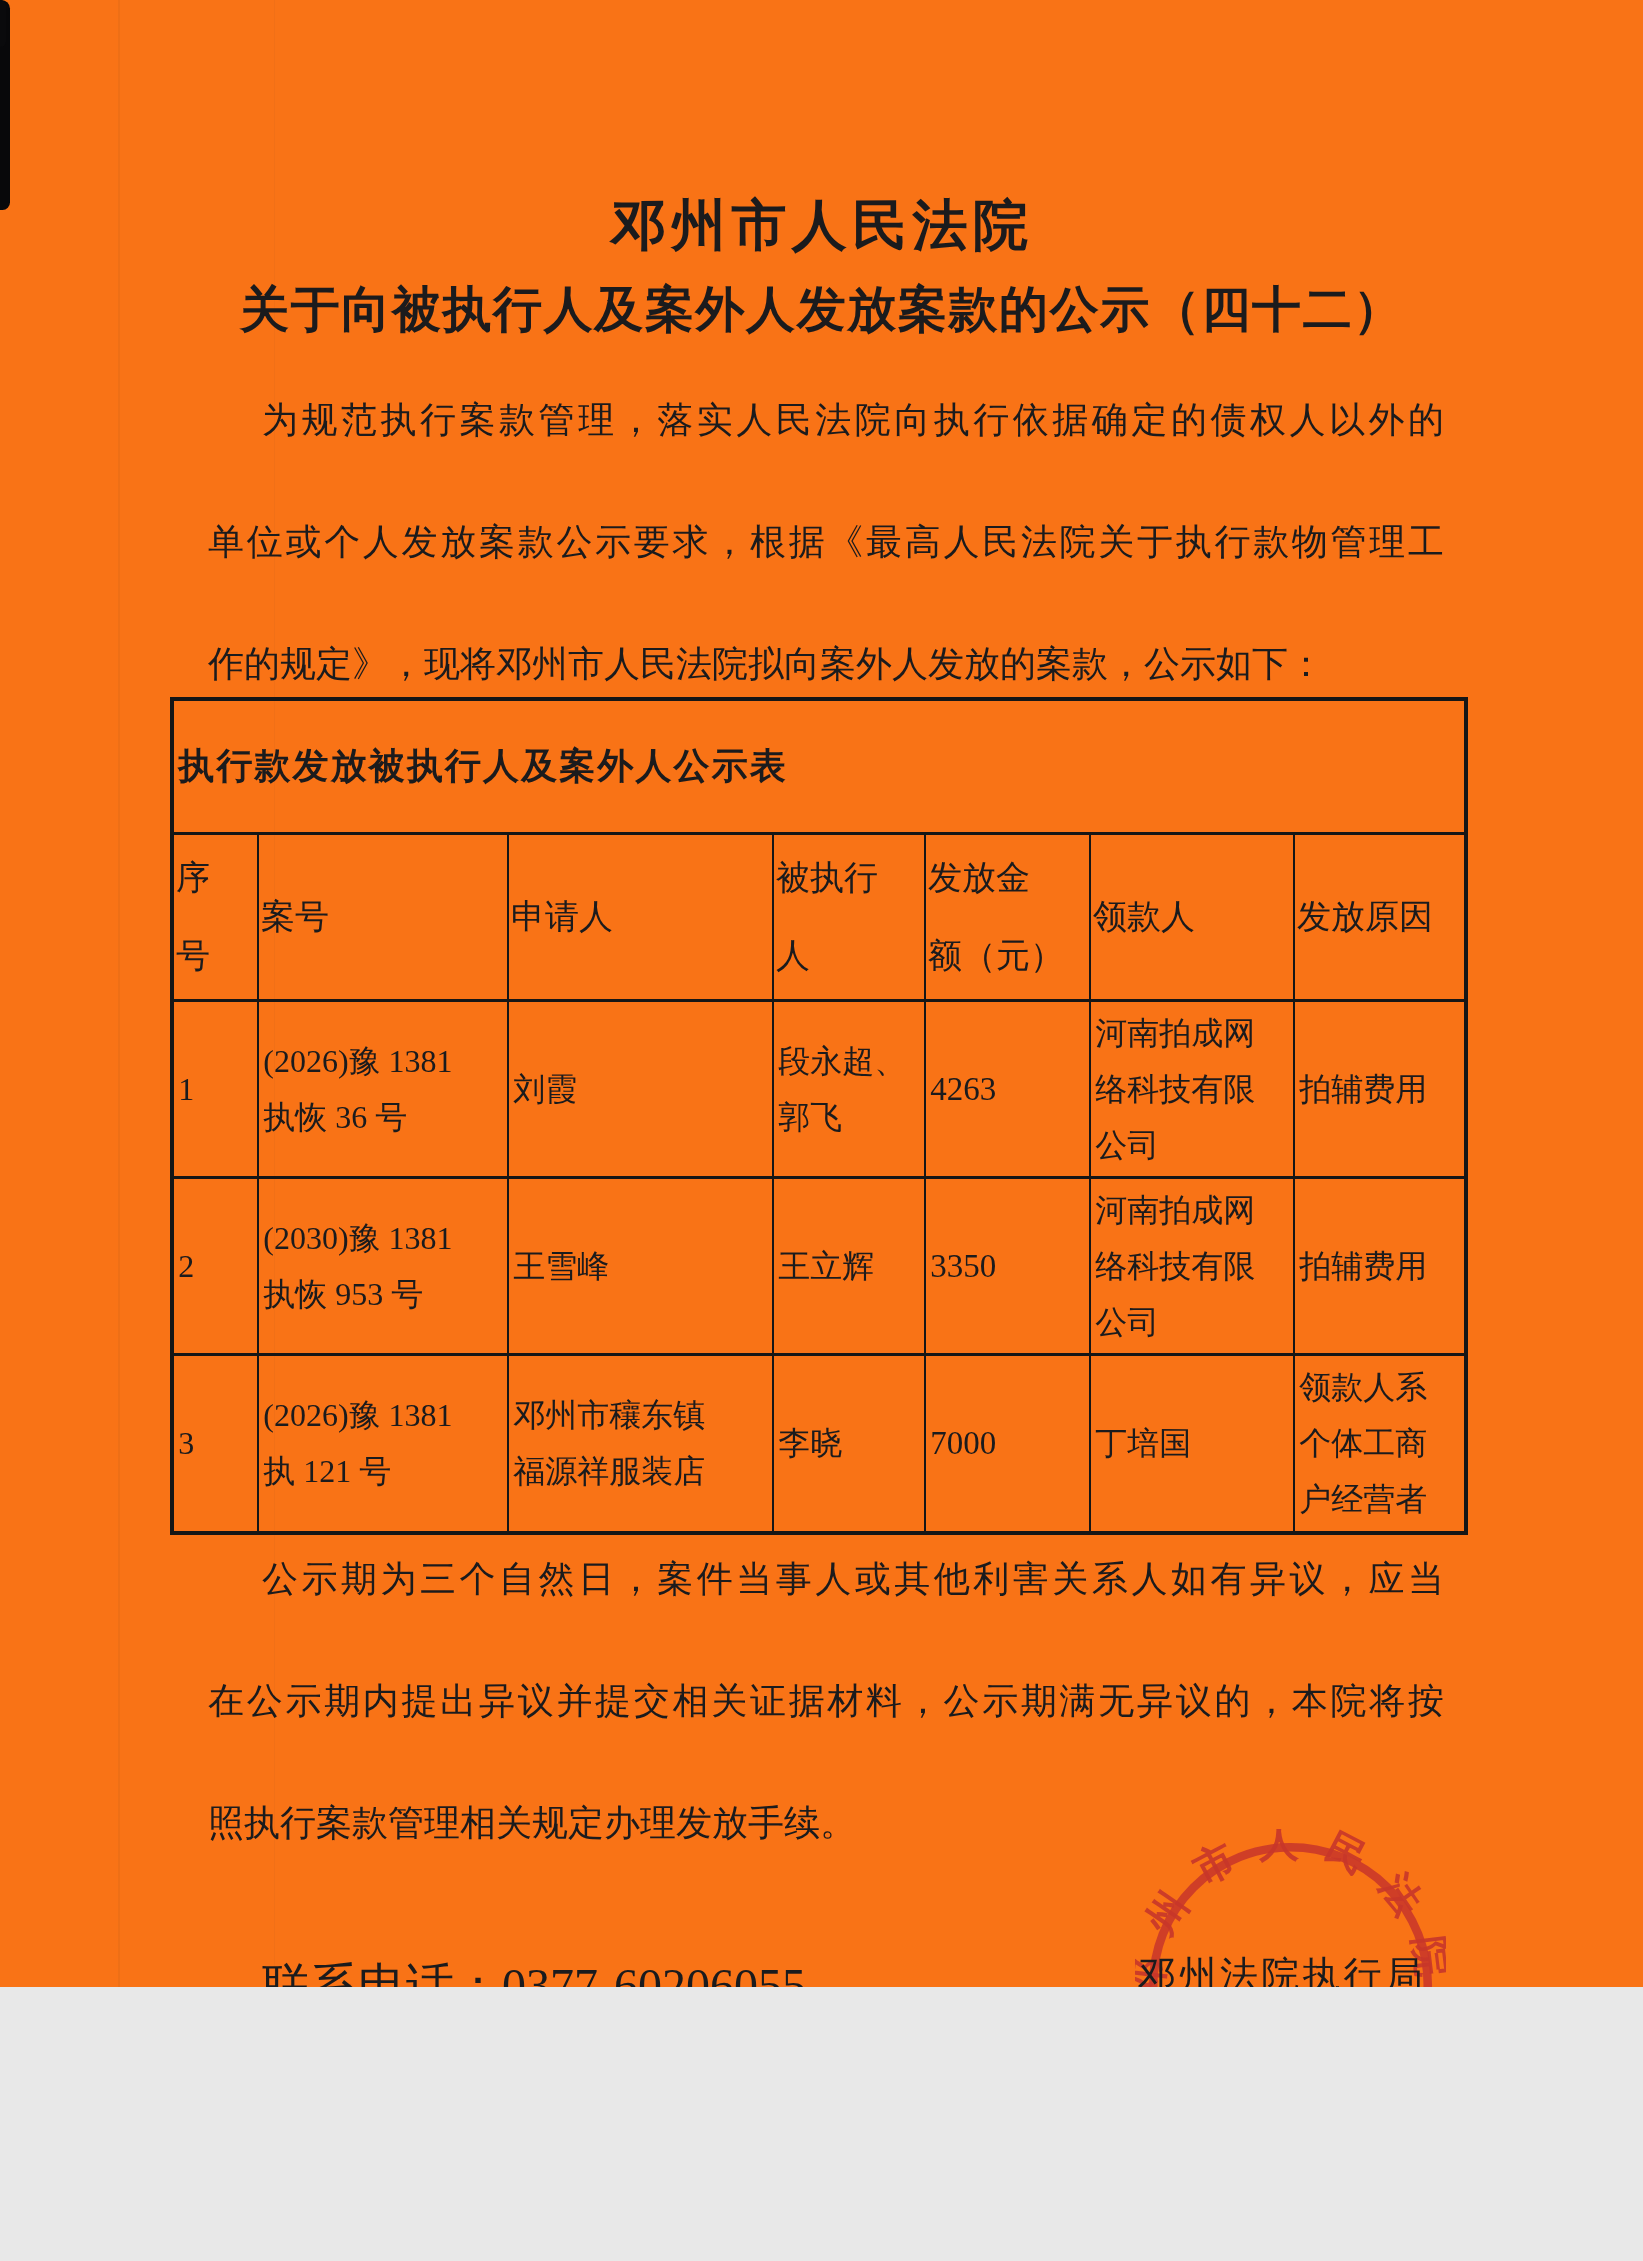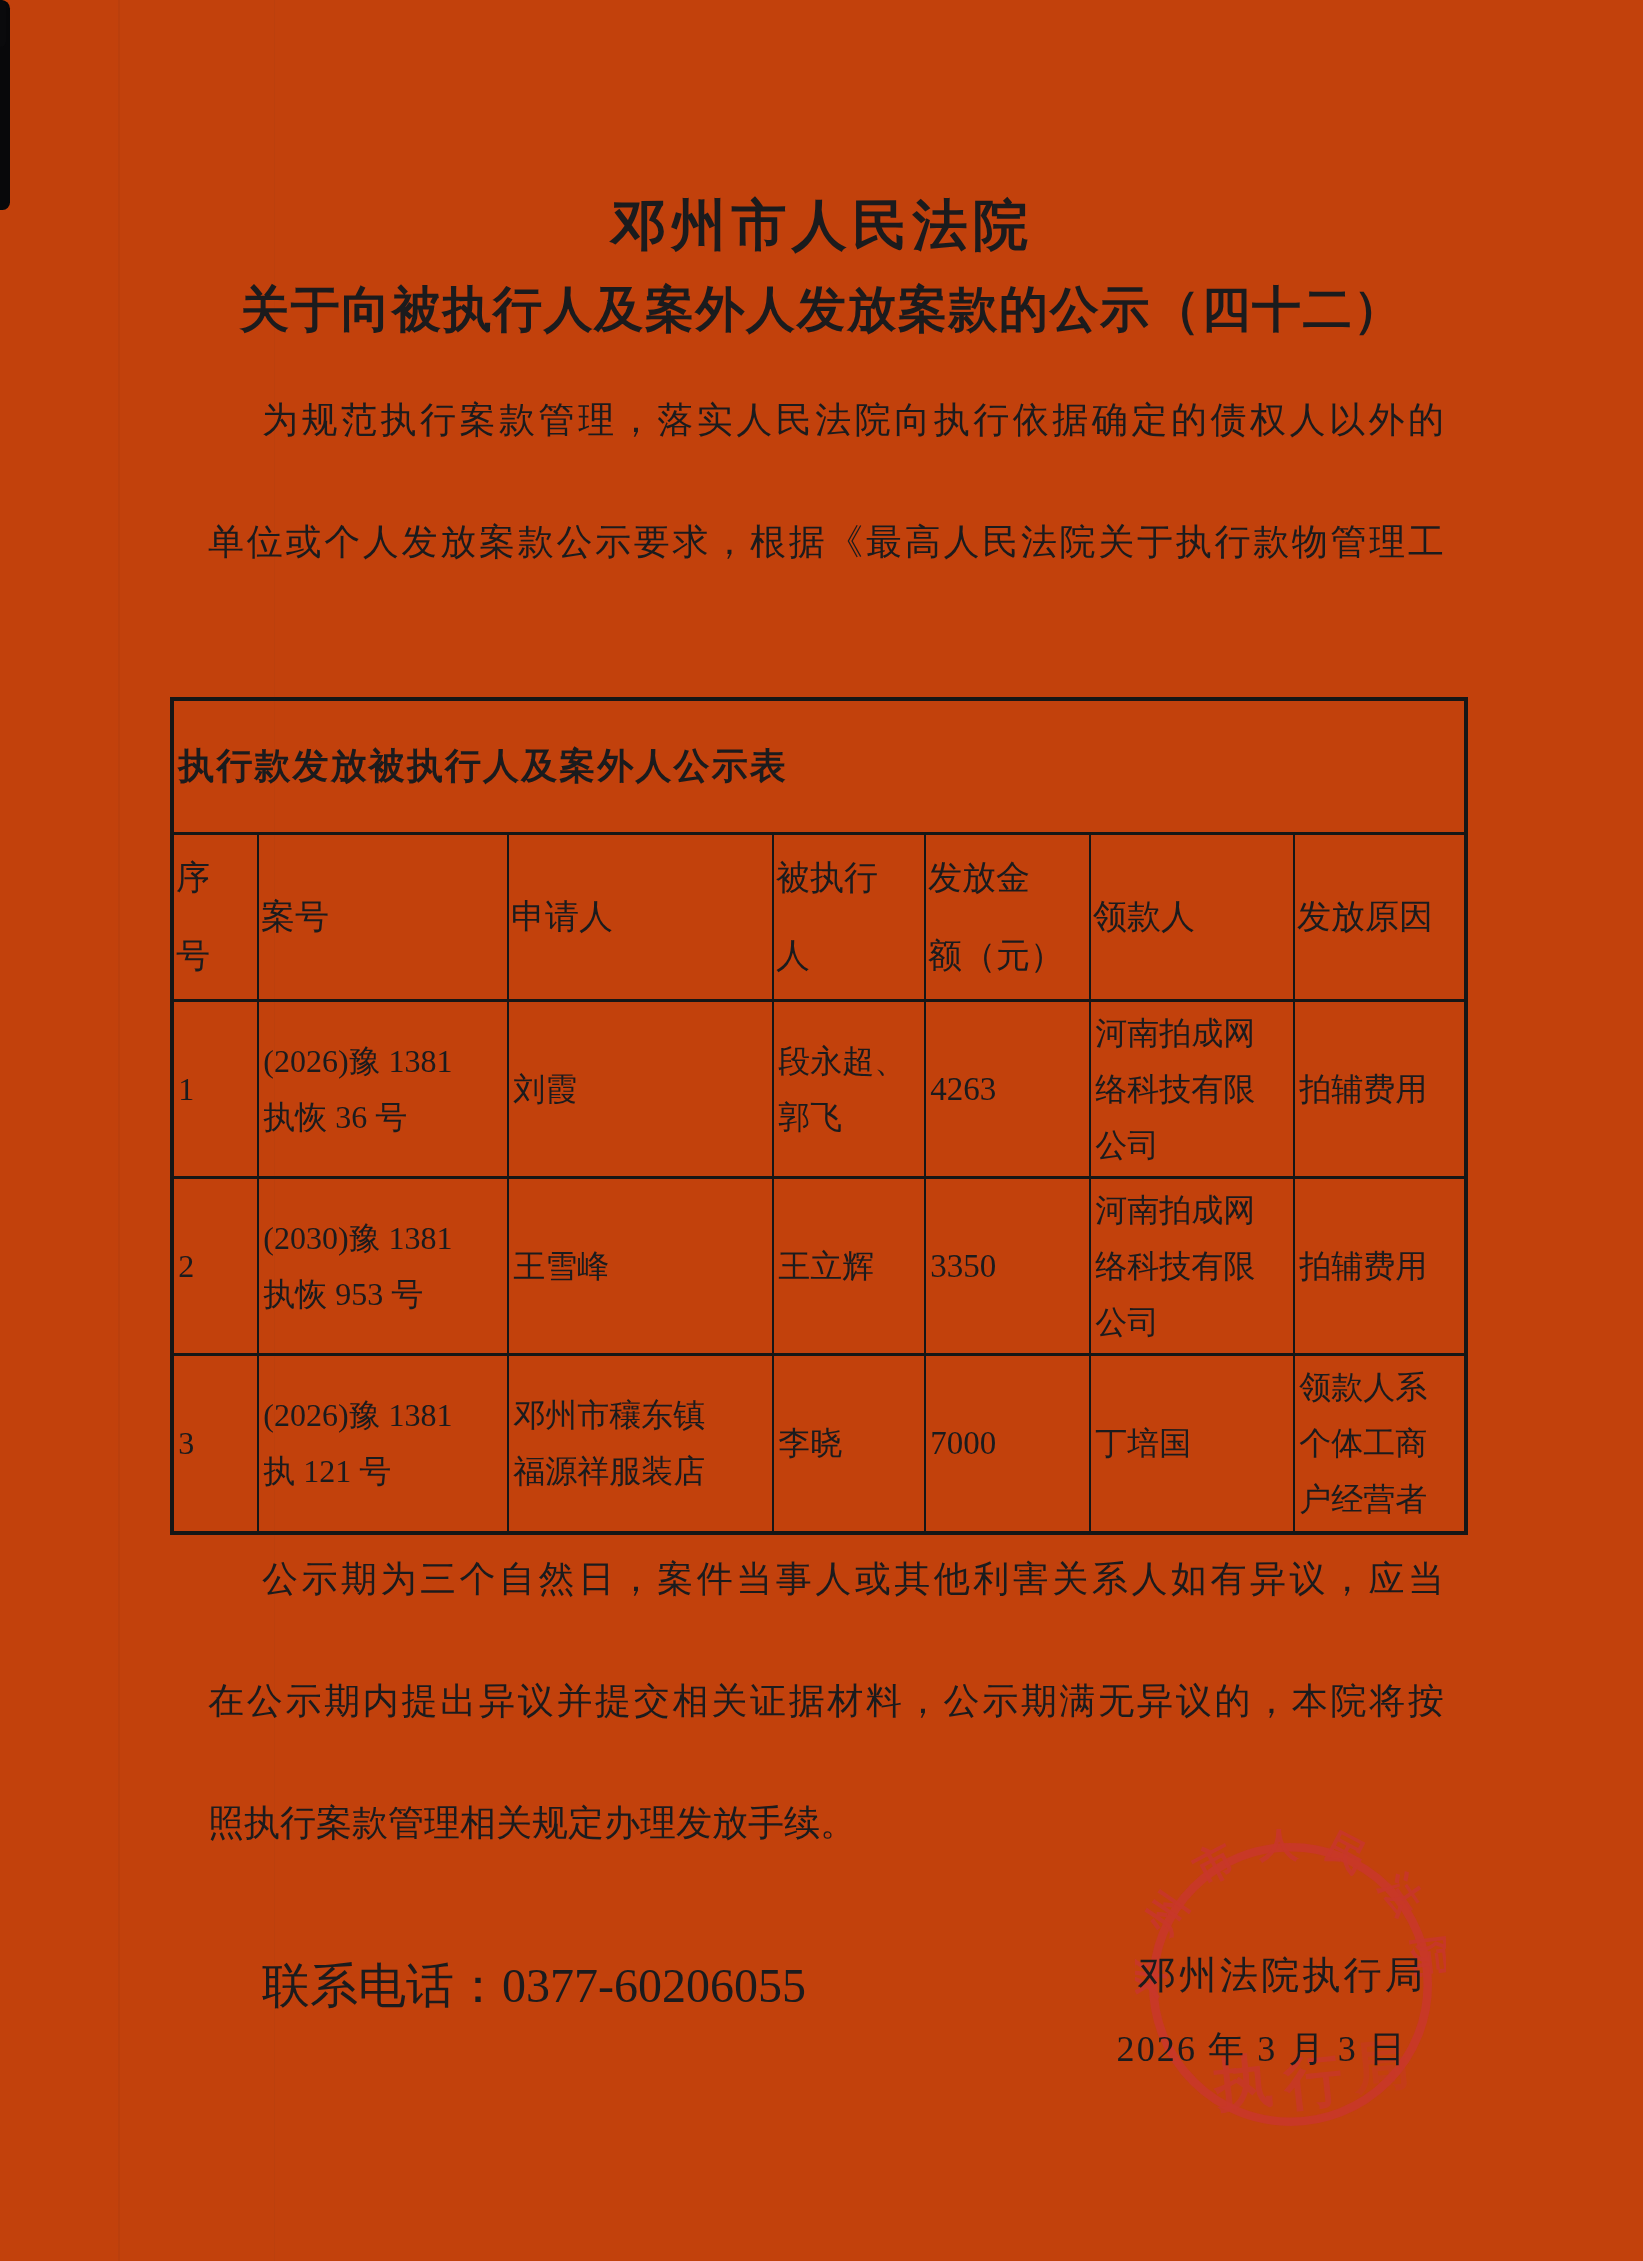--- a/index.html
+++ b/index.html
@@ -1,17 +1,17 @@
 <!DOCTYPE html>
 <html style="font-size:8.6px"><head>
 <meta charset="utf-8">
 <style>
   html,body{margin:0;padding:0;background:#e8e8e8;}
   .page{
-    position:relative;width:1644px;height:2261px;background:#c2410c;
+    position:relative;width:1644px;height:1987px;background:#f97316;
     font-family:"Liberation Serif", serif;color:#1b1b1d;overflow:hidden;
   }
   
   .blob1{position:absolute;left:0;top:678;width:9.6px;height:210px;background:#08080a;border-radius:0 8.6px 7.5px 0;}
   .blob2{position:absolute;left:0;top:1118;width:6.4px;height:47px;background:#0a0a0c;border-radius:0 5.4px 5.4px 0;}
   .streak1{position:absolute;left:118px;top:0;width:1.6px;height:100%;background:rgba(40,40,40,0.05);}
   .streak2{position:absolute;left:274px;top:0;width:1.1px;height:100%;background:rgba(40,40,40,0.04);}
   
   .title{position:absolute;top:189px;left:0;width:100%;text-align:center;
     font-size:55px;font-weight:bold;letter-spacing:5.4px;}
@@ -54,20 +54,21 @@
   <div class="blob2"></div>
   <div class="streak1"></div>
   <div class="streak2"></div>
 
   <div class="title">邓州市人民法院</div>
   <div class="subtitle">关于向被执行人及案外人发放案款的公示（四十二）</div>
 
   <div class="para intro">
     <div class="jline indent">为规范执行案款管理，落实人民法院向执行依据确定的债权人以外的</div>
     <div class="jline">单位或个人发放案款公示要求，根据《最高人民法院关于执行款物管理工</div>
+    <div>作的规定》，现将邓州市人民法院拟向案外人发放的案款，公示如下：</div>
   </div>
 
   <div class="tablewrap">
     <table>
       <colgroup>
         <col style="width:86px">
           <col style="width:250px">
           <col style="width:265px">
         <col style="width:152px">
           <col style="width:165px">

